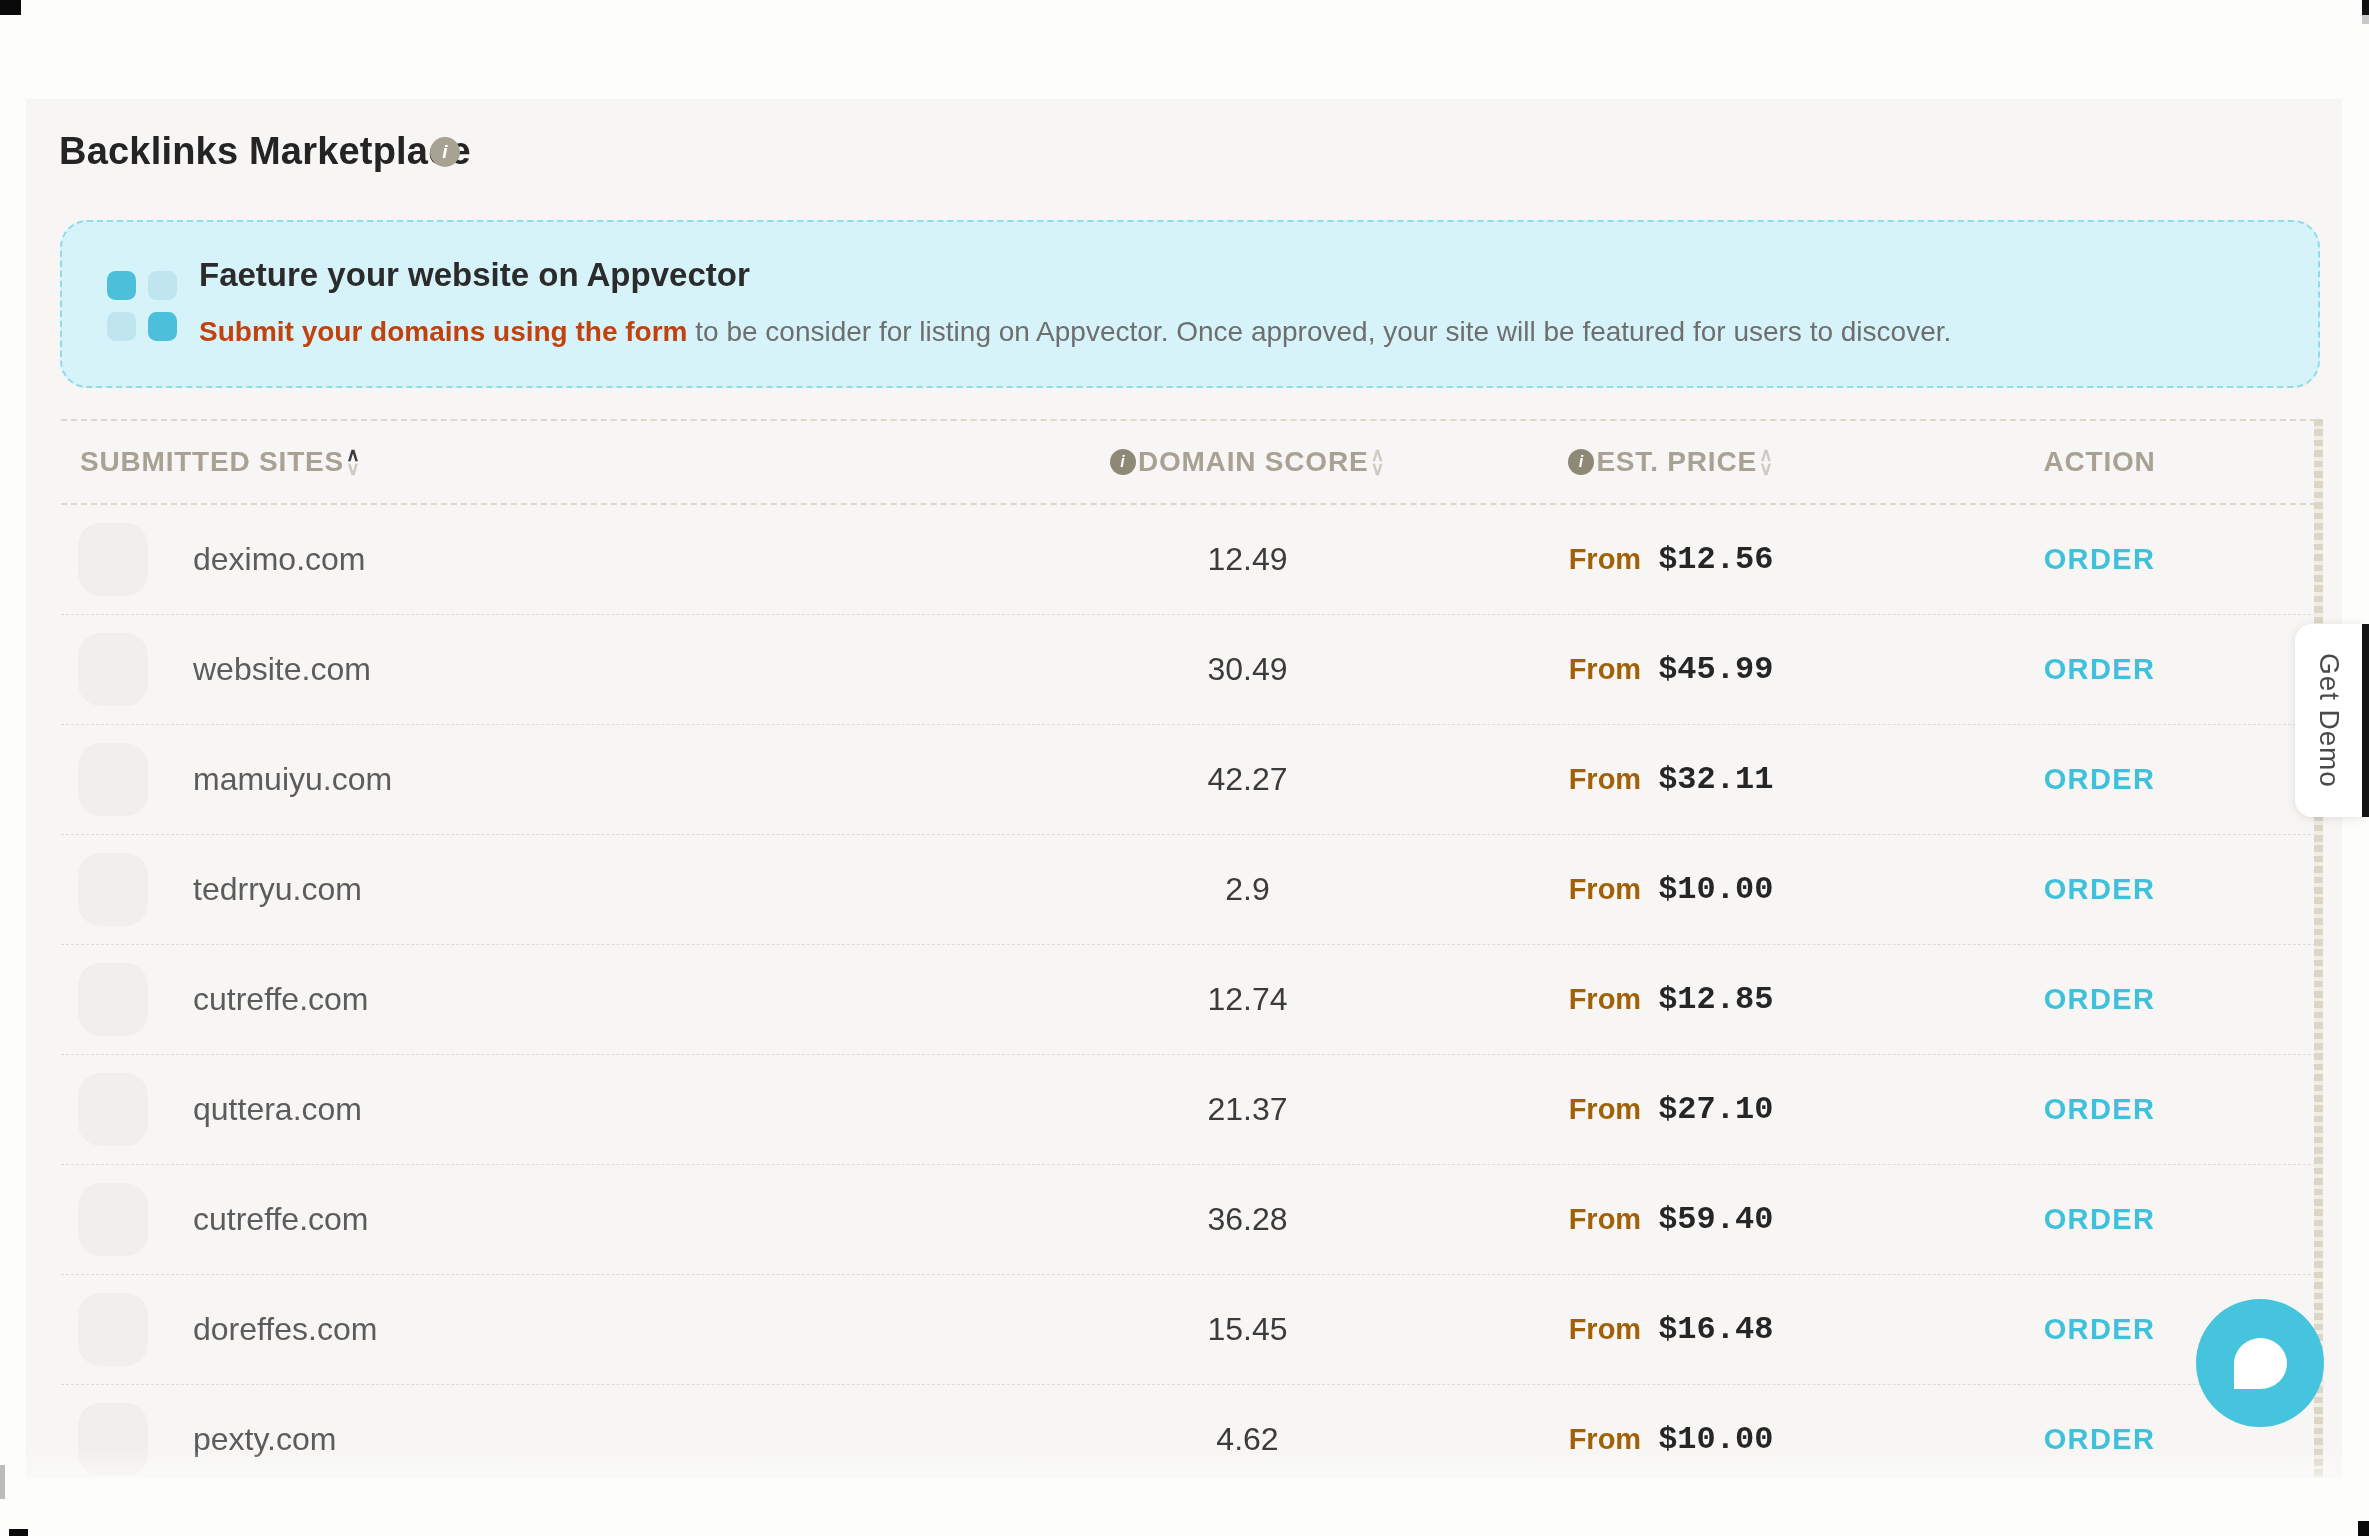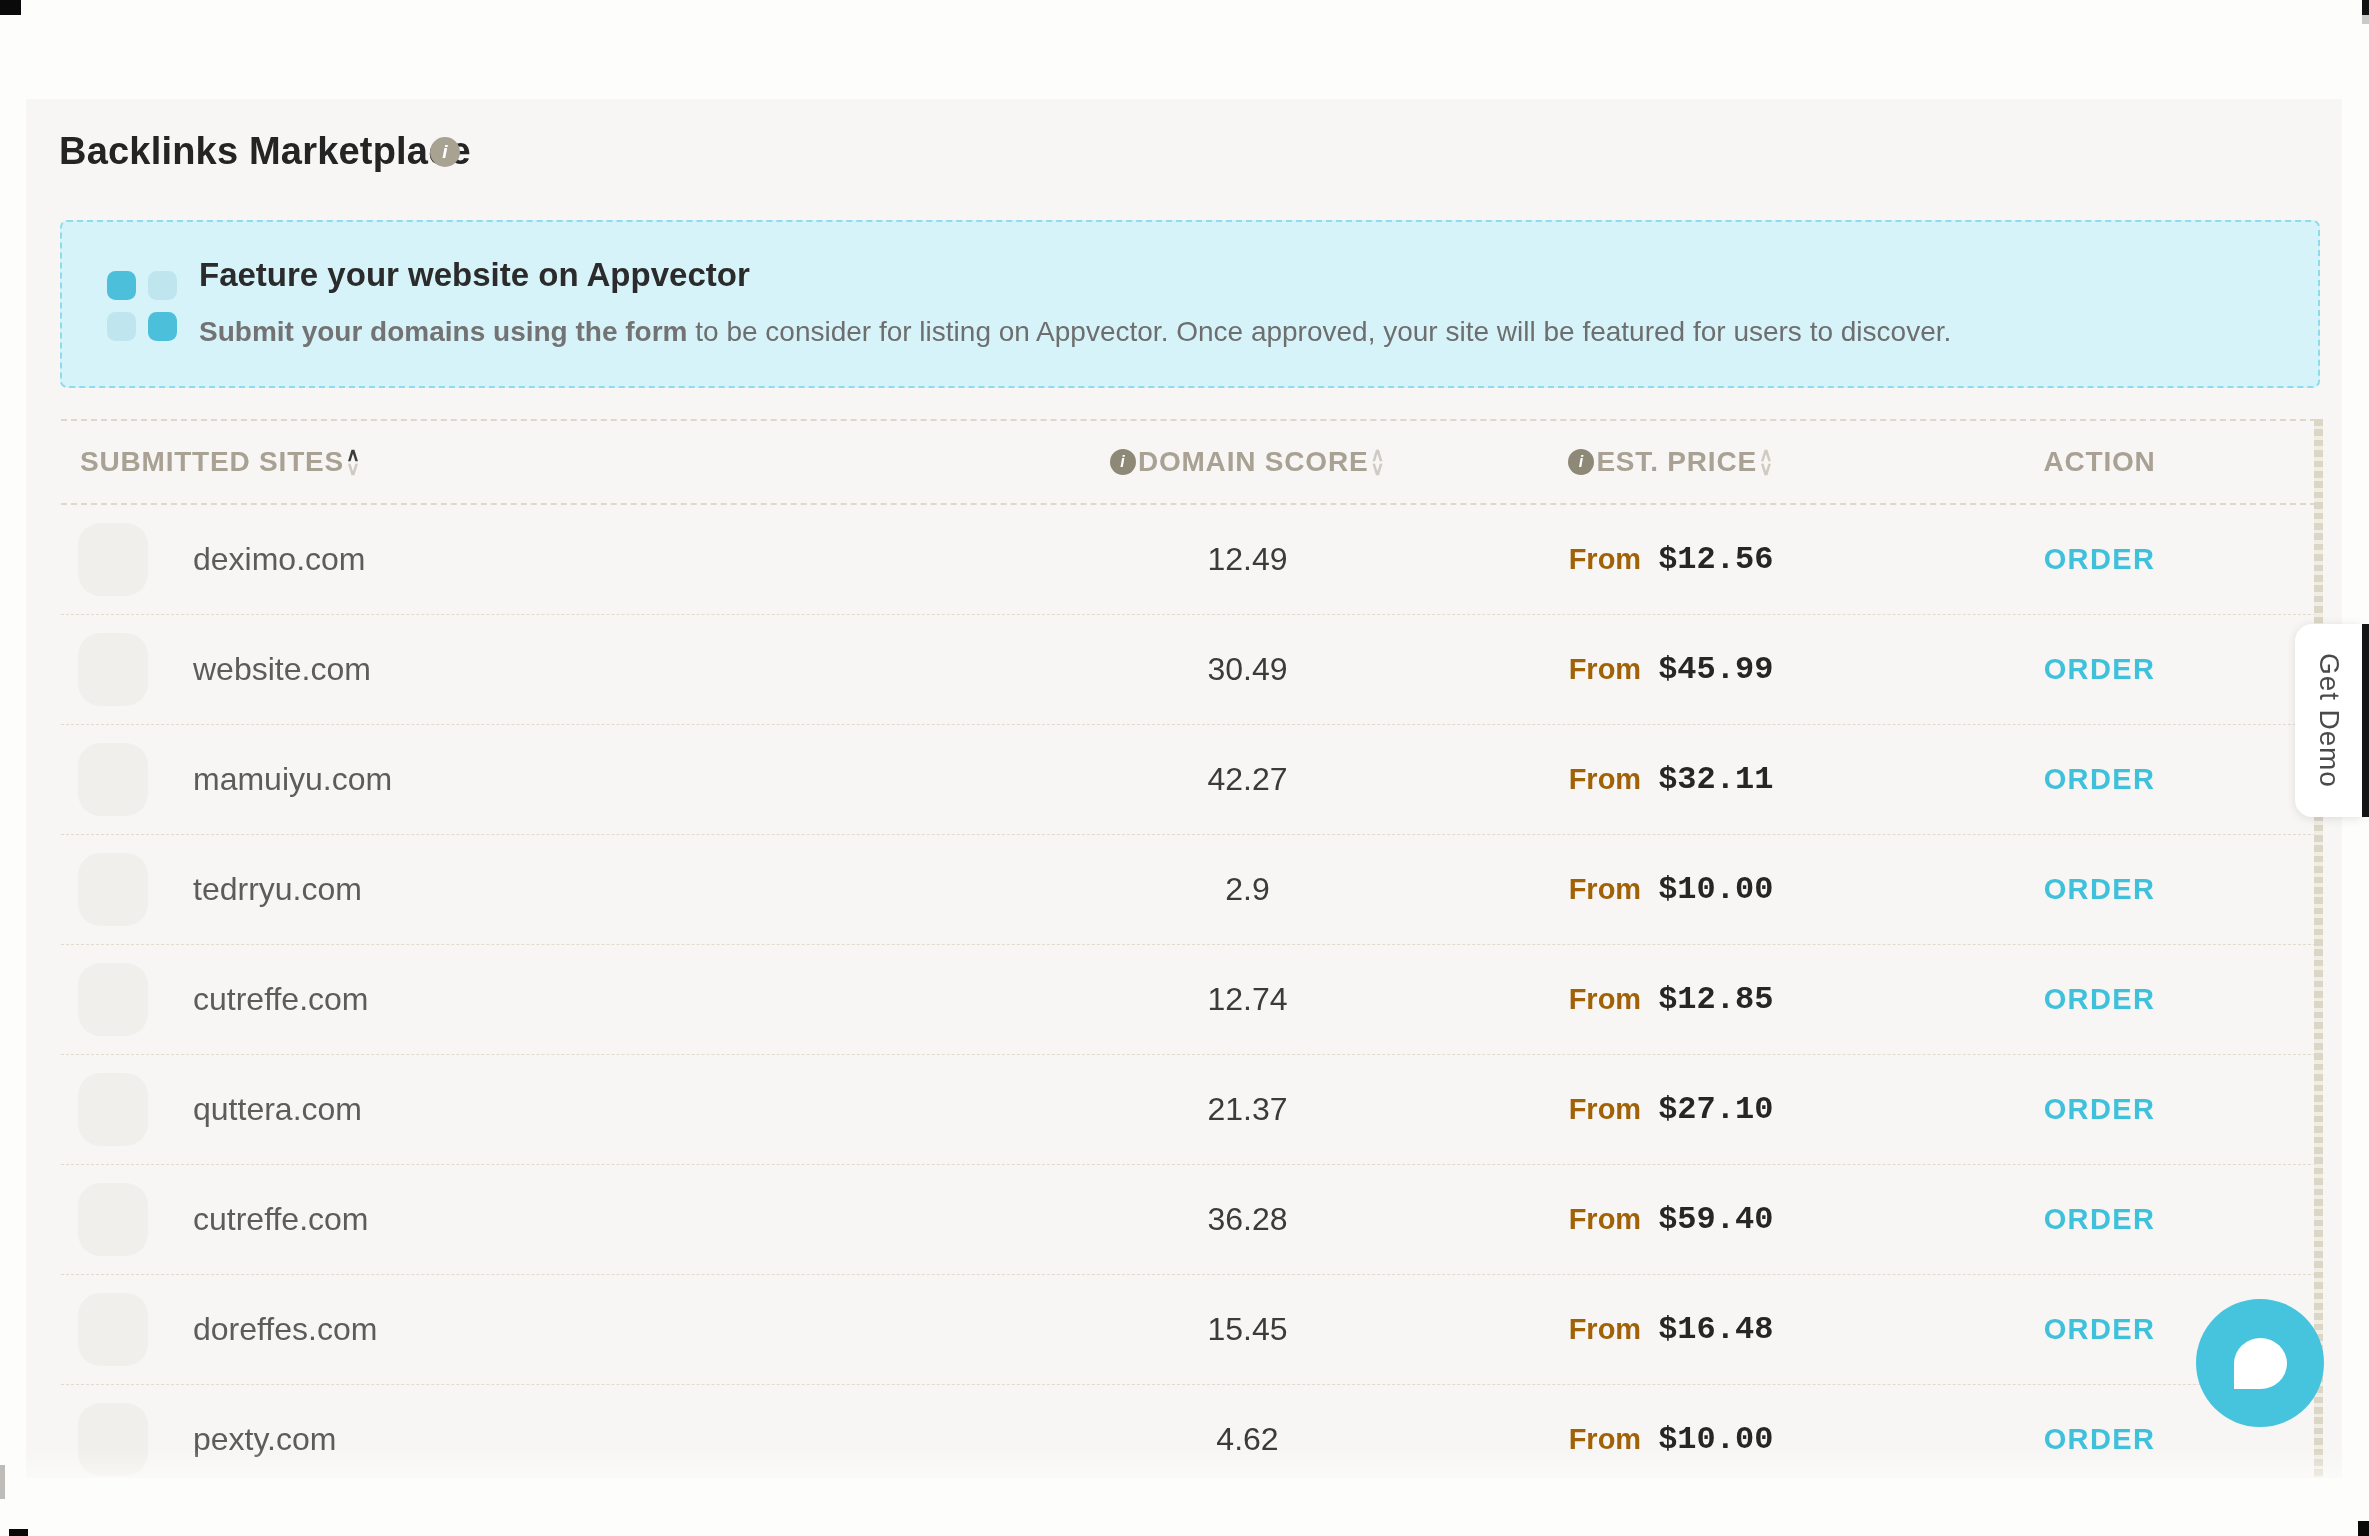--- a/index.html
+++ b/index.html
@@ -12,30 +12,30 @@
   
   .content-band{position:absolute;left:26px;top:99px;width:2316px;height:1379px;background:#f7f6f4;}
 
   
   .page-title{position:absolute;left:59px;top:130px;font-size:38px;font-weight:bold;color:#242424;letter-spacing:0.2px;}
   .title-info{position:absolute;left:430px;top:137px;width:30px;height:30px;border-radius:50%;
     background:#a8a292;color:#fff;font-size:19px;font-weight:bold;display:flex;align-items:center;justify-content:center;font-style:italic;}
 
   
   .banner{position:absolute;left:60px;top:220px;width:2260px;height:168px;box-sizing:border-box;
-    background:#d7f3fa;border:2.8px dashed #8edbeb;border-radius:7px;}
+    background:#d7f3fa;border:2.8px dashed #8edbeb;border-radius:27px;}
   .banner-grid{position:absolute;left:45px;top:49px;width:70px;height:70px;}
   .banner-grid i{position:absolute;width:29px;height:29px;border-radius:8.5px;}
   .banner-grid .q1{left:0;top:0;background:#4cc0da;}
   .banner-grid .q2{right:0;top:0;background:#bfe5ee;}
   .banner-grid .q3{left:0;bottom:0;background:#bfe5ee;}
   .banner-grid .q4{right:0;bottom:0;background:#4cc0da;}
   .banner-title{position:absolute;left:137px;top:34px;font-size:33px;font-weight:bold;color:#2b2b2b;}
   .banner-line{position:absolute;left:137px;top:94px;font-size:28px;color:#6e6e6e;white-space:nowrap;}
-  .banner-link{color:#737373;font-weight:bold;cursor:pointer;}
+  .banner-link{color:#c2410c;font-weight:bold;cursor:pointer;}
 
   
   .tbl{position:absolute;left:61px;top:419px;width:2255px;}
   .thead{position:relative;height:86px;box-sizing:border-box;
     border-top:2.8px dashed #ddd8ca;border-bottom:2.8px dashed #ddd8ca;}
   .th{position:absolute;top:0;height:100%;display:flex;align-items:center;gap:2px;
     font-size:28px;font-weight:bold;color:#a9a294;letter-spacing:0.8px;cursor:pointer;}
   .th-sites{left:19px;}
   .th-score{left:989px;width:395px;justify-content:center;}
   .th-price{left:1431px;width:358px;justify-content:center;}

